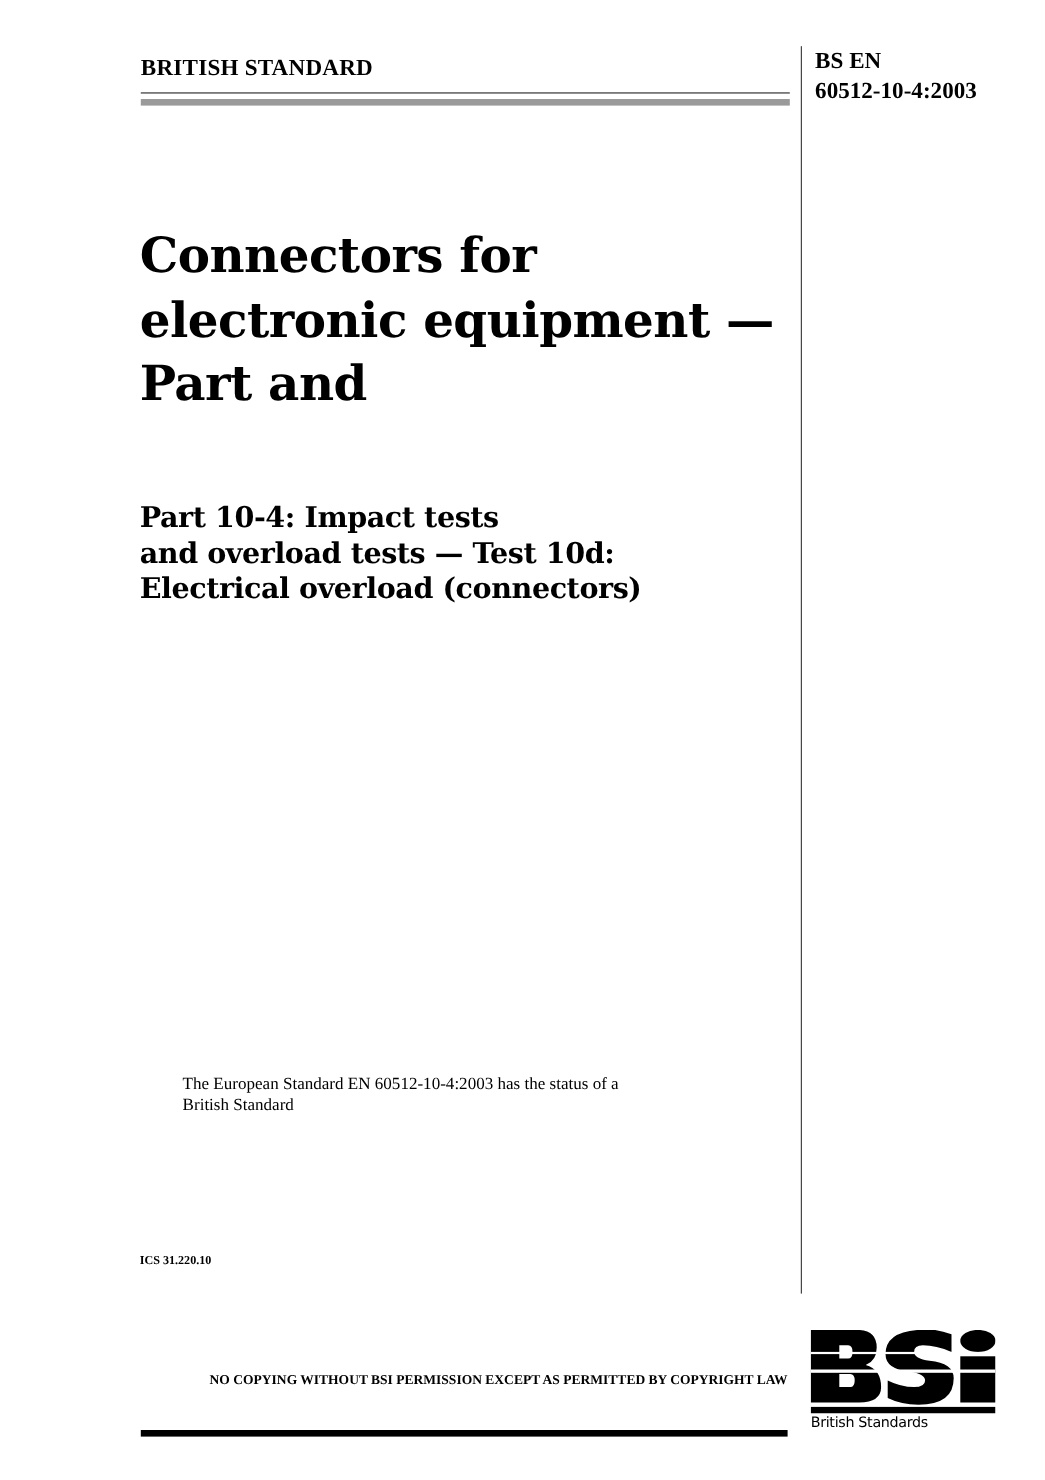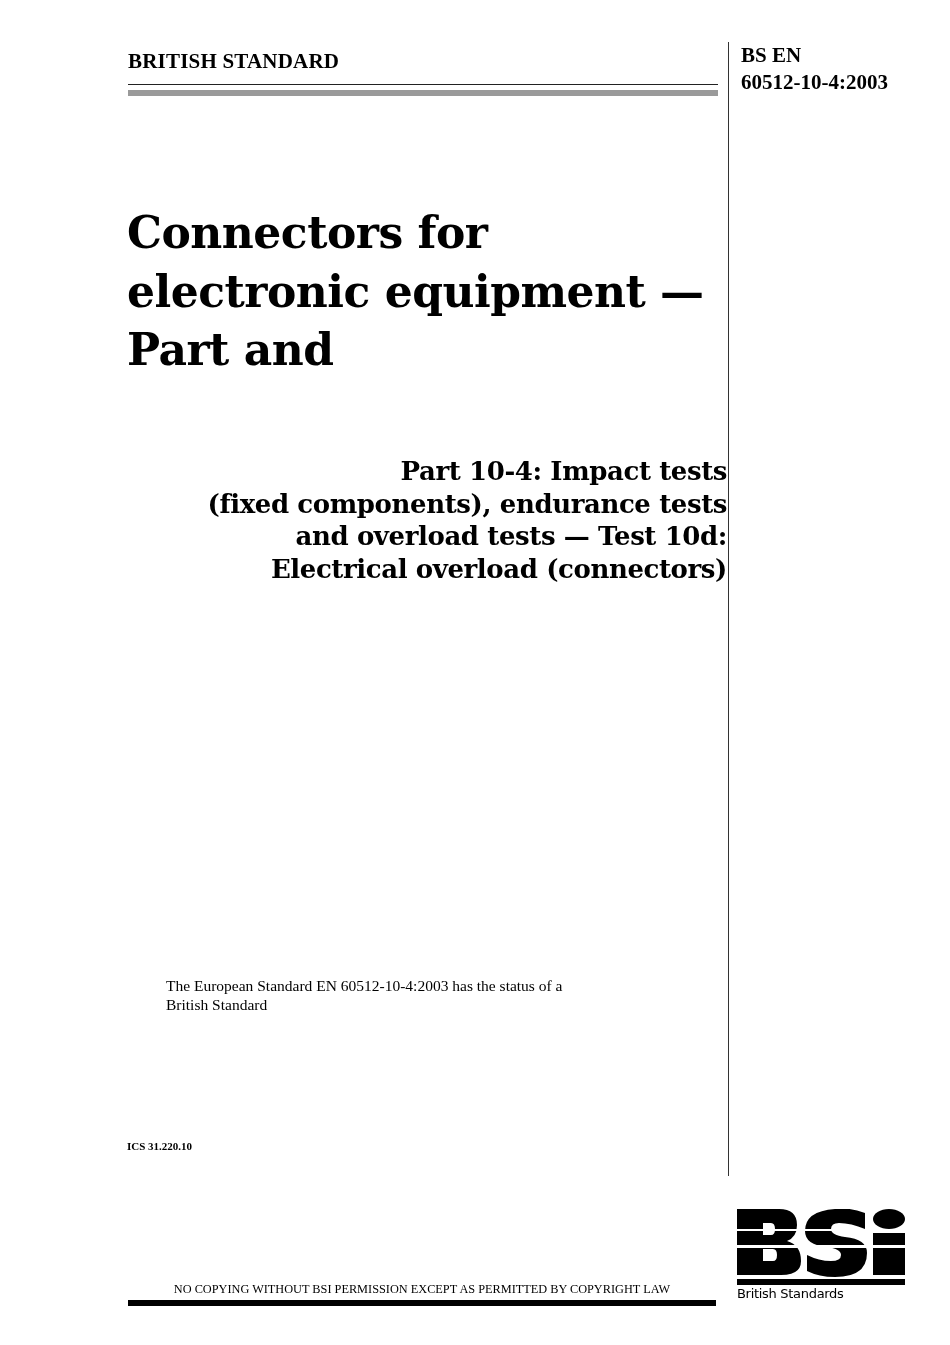--- a/index.html
+++ b/index.html
@@ -11,27 +11,27 @@
     .rule-thin { left: 128px; top: 84px; width: 590px; height: 1px; background: #222; }
     .rule-gray { left: 128px; top: 90px; width: 590px; height: 6px; background: #9a9a9a; }
     .vline { left: 728px; top: 42px; width: 1px; height: 1134px; background: #333; }
     .std-number { left: 741px; top: 42px; font-family: "Liberation Serif", serif;
                   font-weight: bold; font-size: 21px; line-height: 27px; white-space: nowrap; }
     .main-title { left: 127px; top: 188px; width: 600px; font-family: "DejaVu Serif", serif;
                   font-weight: bold; font-size: 44px; line-height: 58.5px; letter-spacing: -0.5px; margin-top: 16px; }
     .main-title div { white-space: nowrap; }
     .subtitle { left: 127px; top: 455px; width: 600px; font-family: "DejaVu Serif", serif;
                 font-weight: bold; font-size: 26px; line-height: 32.5px; letter-spacing: -0.4px; }
-    .subtitle div { white-space: nowrap; text-align: right; }
+    .subtitle div { white-space: nowrap; }
     .status-note { left: 127px; top: 977px; font-family: "Liberation Serif", serif;
                    font-size: 15.5px; line-height: 18.5px; }
     .status-note div { white-space: nowrap; margin-left: 39px; }
     .ics { left: 127px; top: 1140px; font-family: "Liberation Serif", serif; font-size: 11px; font-weight: bold; }
-    .copyright { left: 128px; top: 1282px; width: 588px; text-align: center;
-                 font-family: "Liberation Serif", serif; font-weight: normal; font-size: 12.3px; white-space: nowrap; }
+    .copyright { left: 128px; top: 1247px; width: 588px; text-align: right;
+                 font-family: "Liberation Serif", serif; font-weight: bold; font-size: 12.3px; white-space: nowrap; }
     .rule-bottom { left: 128px; top: 1300px; width: 588px; height: 6px; background: #000; }
     .logo { left: 737px; top: 1209px; width: 168px; height: 103px; }
     .logo-text { left: 737px; top: 1286px; font-family: "DejaVu Sans", "Liberation Sans", sans-serif;
                  font-size: 13px; letter-spacing: -0.3px; white-space: nowrap; }
   </style>
 </head>
 <body>
 
 <div class="abs header-label">BRITISH STANDARD</div>
 <div class="abs rule-thin"></div>
@@ -44,21 +44,20 @@
 </div>
 
 <div class="abs main-title">
   <div>Connectors for</div>
   <div>electronic equipment —</div>
   <div>Part and</div>
 </div>
 
 <div class="abs subtitle">
   <div>Part 10-4: Impact tests</div>
-  <div>(fixed components), endurance tests</div>
   <div>and overload tests — Test 10d:</div>
   <div>Electrical overload (connectors)</div>
 </div>
 
 <div class="abs status-note">
   <div>The European Standard EN 60512-10-4:2003 has the status of a</div>
   <div>British Standard</div>
 </div>
 
 <div class="abs ics">ICS 31.220.10</div>

